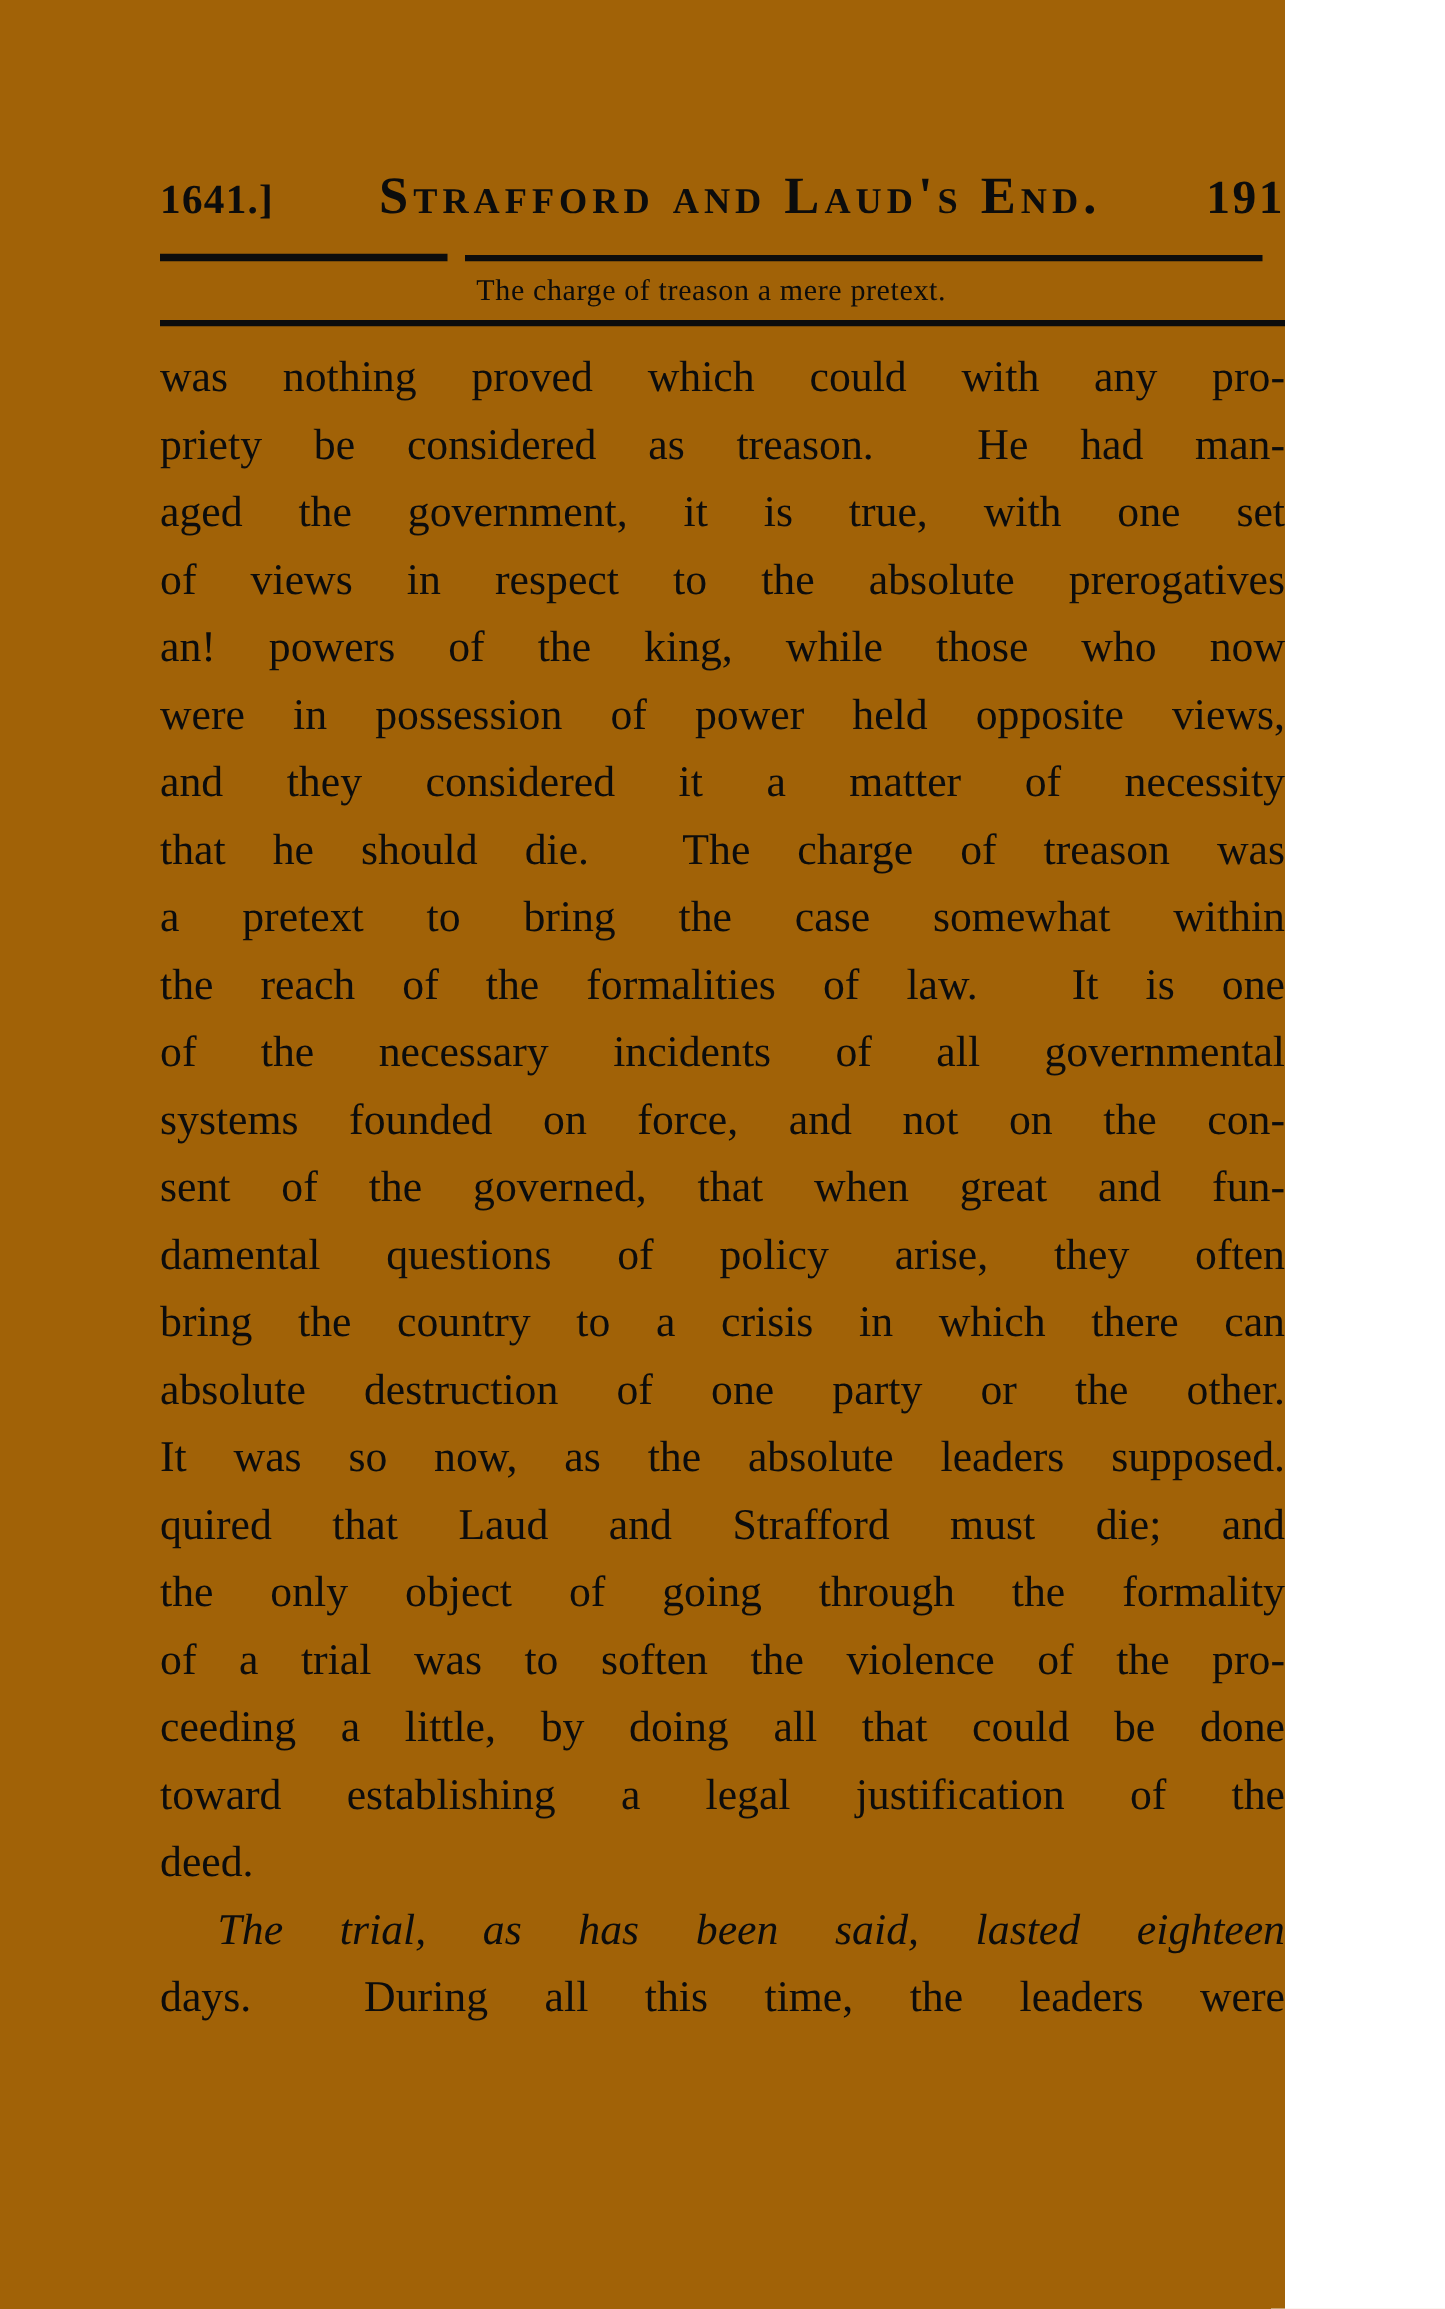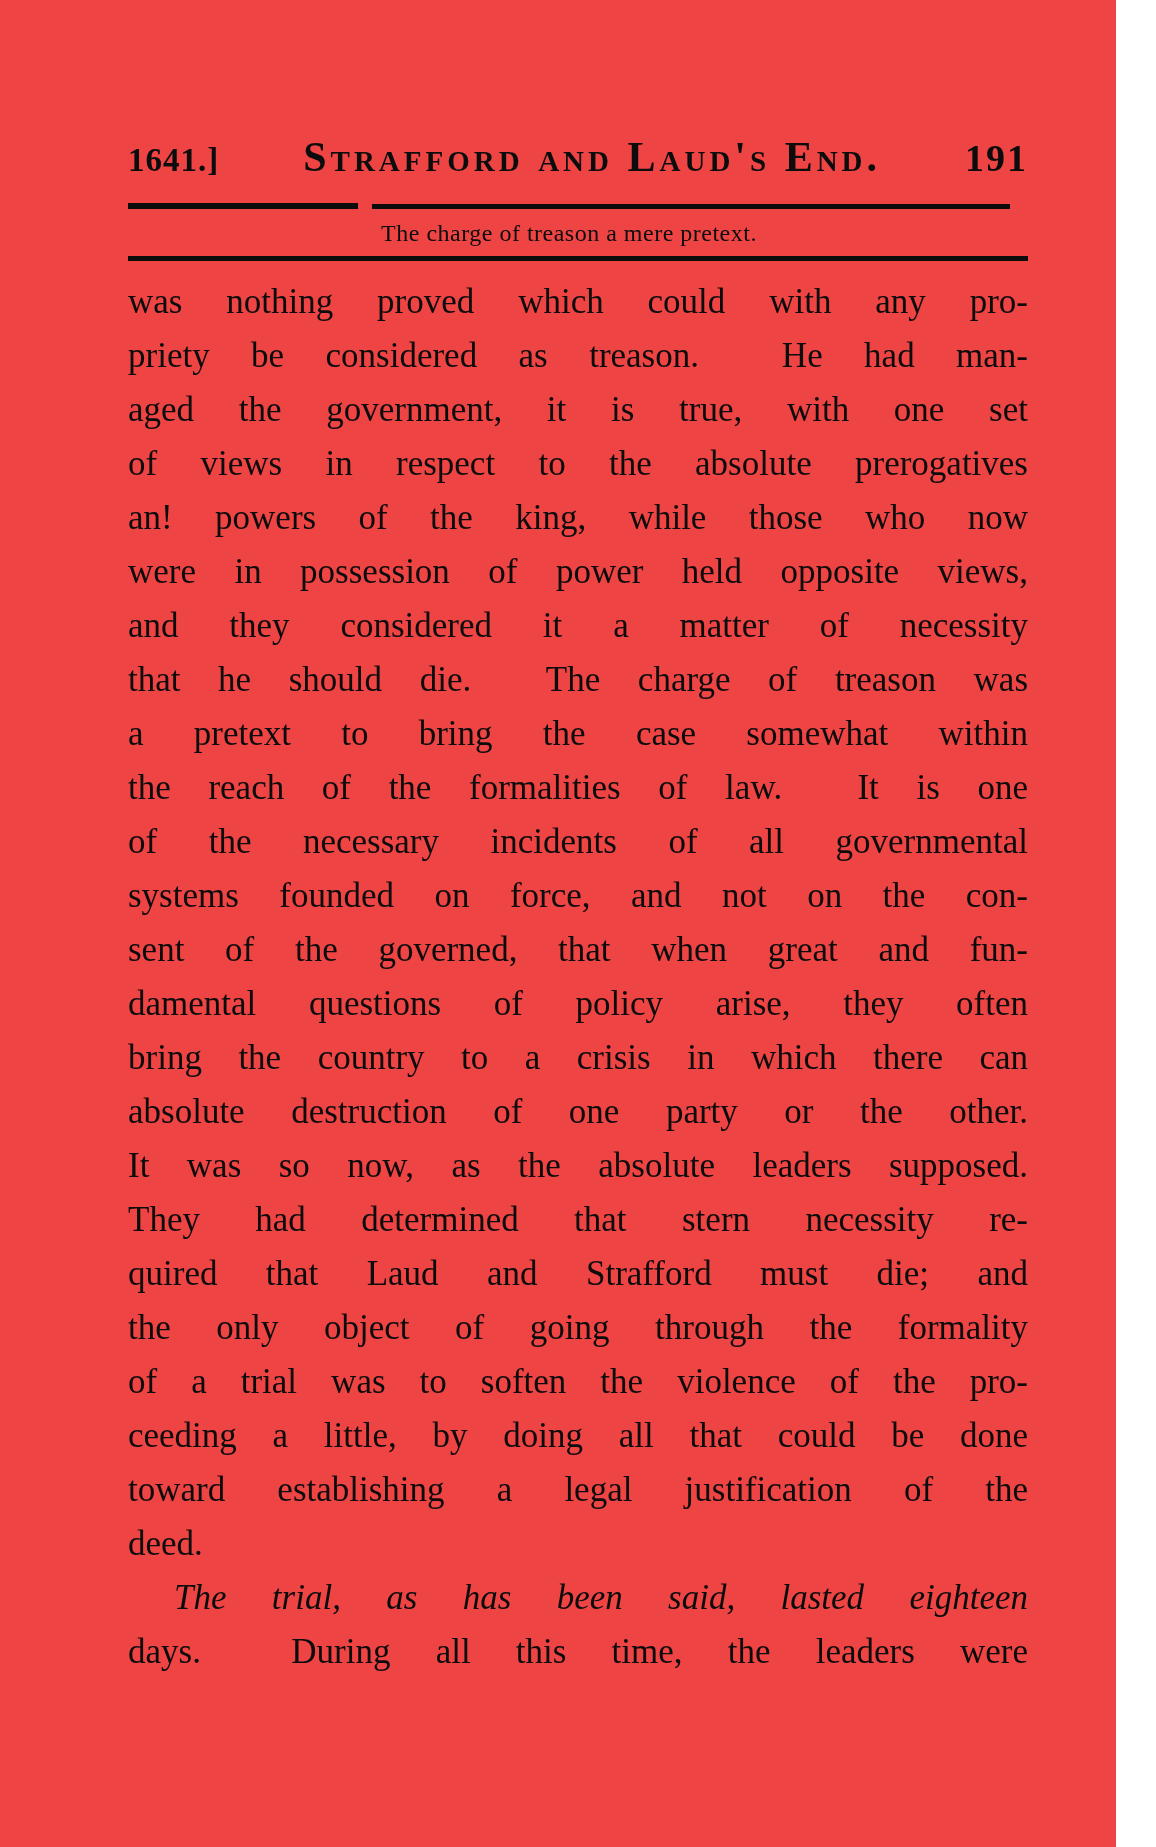--- a/index.html
+++ b/index.html
@@ -2,23 +2,23 @@
 <html><head>
 <meta charset="utf-8">
 <style>
   html, body {
     margin: 0;
     padding: 0;
     background: #ffffff;
   }
   .page {
     position: relative;
-    width: 1116px;
+    width: 1028px;
     height: 1847px;
-    background: #ef4444;
+    background: #a16207;
     overflow: hidden;
     font-family: "Liberation Serif", "DejaVu Serif", serif;
     color: #0c0c0c;
   }
   .content {
     padding: 133px 128px 0 128px;
     width: 900px;
   }
   
   .header {
@@ -130,21 +130,20 @@
           <div class="line">that he should die.&nbsp; The charge of treason was</div>
           <div class="line">a pretext to bring the case somewhat within</div>
           <div class="line">the reach of the formalities of law.&nbsp; It is one</div>
           <div class="line">of the necessary incidents of all governmental</div>
           <div class="line">systems founded on force, and not on the con-</div>
           <div class="line">sent of the governed, that when great and fun-</div>
           <div class="line">damental questions of policy arise, they often</div>
           <div class="line">bring the country to a crisis in which there can</div>
           <div class="line">absolute destruction of one party or the other.</div>
           <div class="line">It was so now, as the absolute leaders supposed.</div>
-          <div class="line">They had determined that stern necessity re-</div>
           <div class="line">quired that Laud and Strafford must die; and</div>
           <div class="line">the only object of going through the formality</div>
           <div class="line">of a trial was to soften the violence of the pro-</div>
           <div class="line">ceeding a little, by doing all that could be done</div>
           <div class="line">toward establishing a legal justification of the</div>
           <div class="line flush">deed.</div>
         </div>
         <div class="para indent">
           <div class="line">The trial, as has been said, lasted eighteen</div>
           <div class="line">days.&nbsp; During all this time, the leaders were</div>

